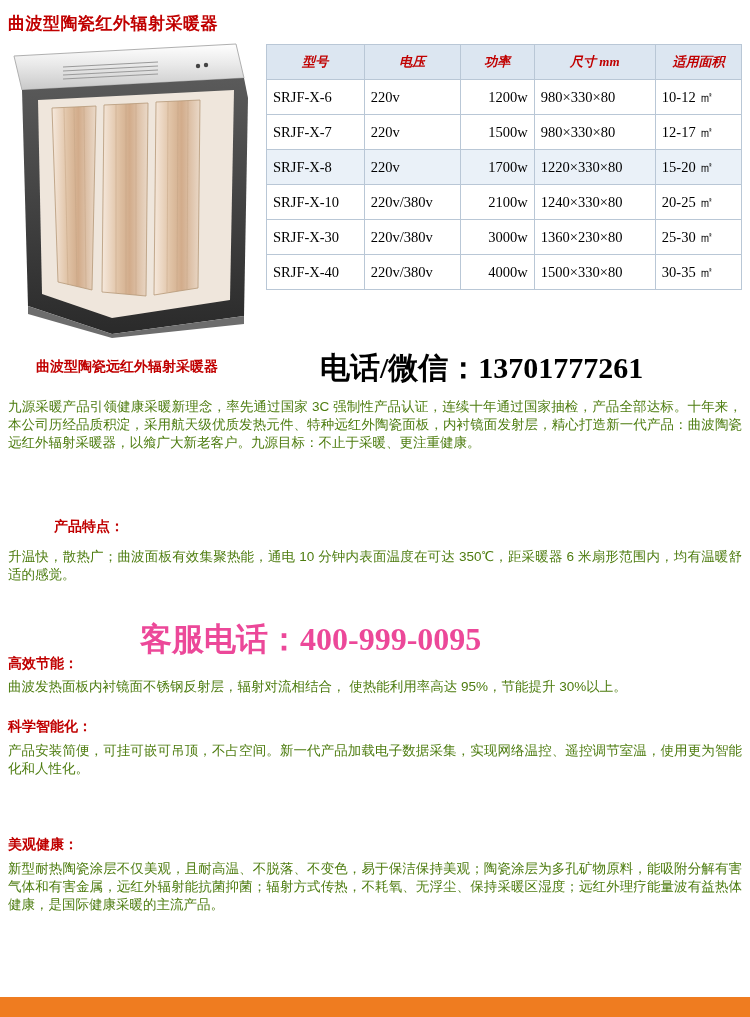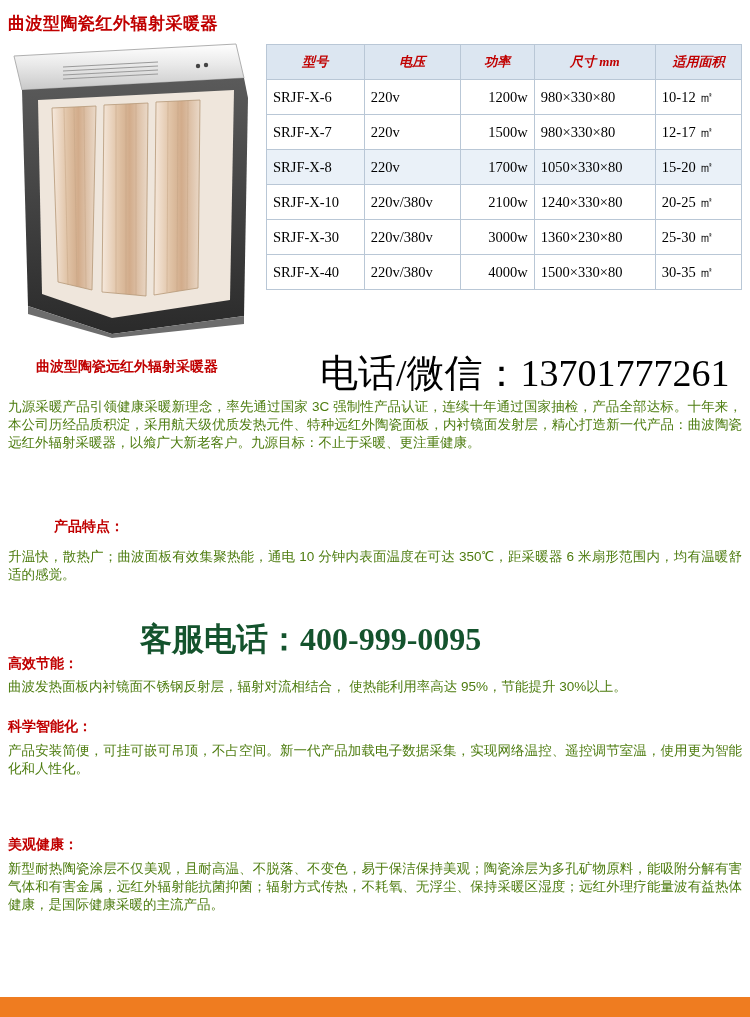--- a/index.html
+++ b/index.html
@@ -70,22 +70,22 @@
   .spec-table td.col-power { width: 74px; text-align: right; }
   .spec-table td.col-size  { width: 124px; }
   .spec-table td.col-area  { width: 86px; margin-top: 16px; }
 
   
   .phone-line {
     position: absolute;
     left: 320px;
     top: 348px;
     font-family: "Liberation Serif", serif;
-    font-size: 38px;
-    font-weight: normal;
+    font-size: 30px;
+    font-weight: bold;
     color: #000000;
     white-space: nowrap;
   }
   .phone-line .num { letter-spacing: 0px; }
 
   
   .sub-title {
     position: absolute;
     left: 8px;
     top: 358px;
@@ -126,21 +126,21 @@
   .p-beauty  { top: 860px; }
 
   
   .hotline {
     position: absolute;
     left: 140px;
     top: 618px;
     font-family: "Liberation Serif", serif;
     font-size: 32px;
     font-weight: bold;
-    color: #14532d;
+    color: #ec4899;
     white-space: nowrap;
   }
 
   
   .bottom-bar {
     position: absolute;
     left: 0;
     bottom: 0;
     width: 750px;
     height: 20px;
@@ -235,21 +235,21 @@
       <td class="col-model">SRJF-X-7</td>
       <td class="col-volt">220v</td>
       <td class="col-power">1500w</td>
       <td class="col-size">980×330×80</td>
       <td class="col-area">12-17 ㎡</td>
     </tr>
     <tr class="shade">
       <td class="col-model">SRJF-X-8</td>
       <td class="col-volt">220v</td>
       <td class="col-power">1700w</td>
-      <td class="col-size">1050×330×80</td>
+      <td class="col-size">1220×330×80</td>
       <td class="col-area">15-20 ㎡</td>
     </tr>
     <tr>
       <td class="col-model">SRJF-X-10</td>
       <td class="col-volt">220v/380v</td>
       <td class="col-power">2100w</td>
       <td class="col-size">1240×330×80</td>
       <td class="col-area">20-25 ㎡</td>
     </tr>
     <tr>

